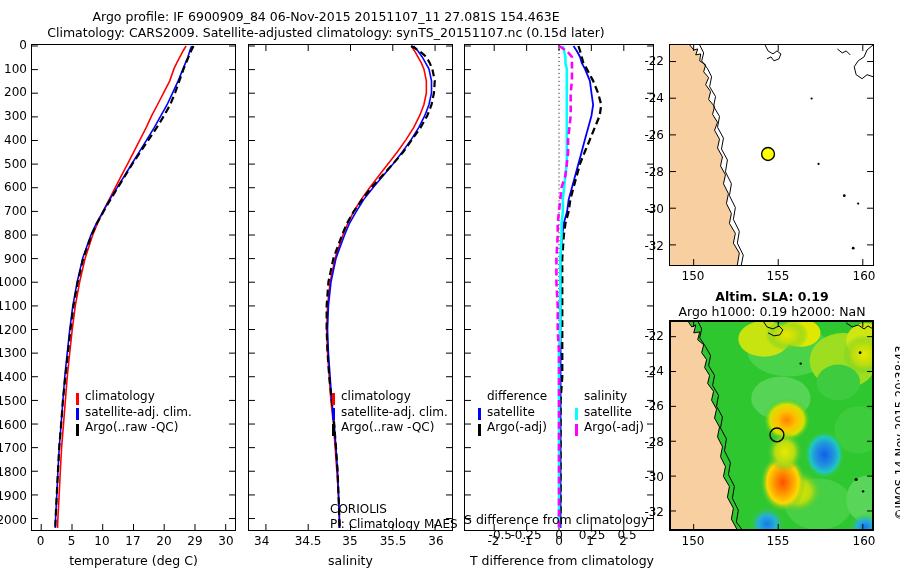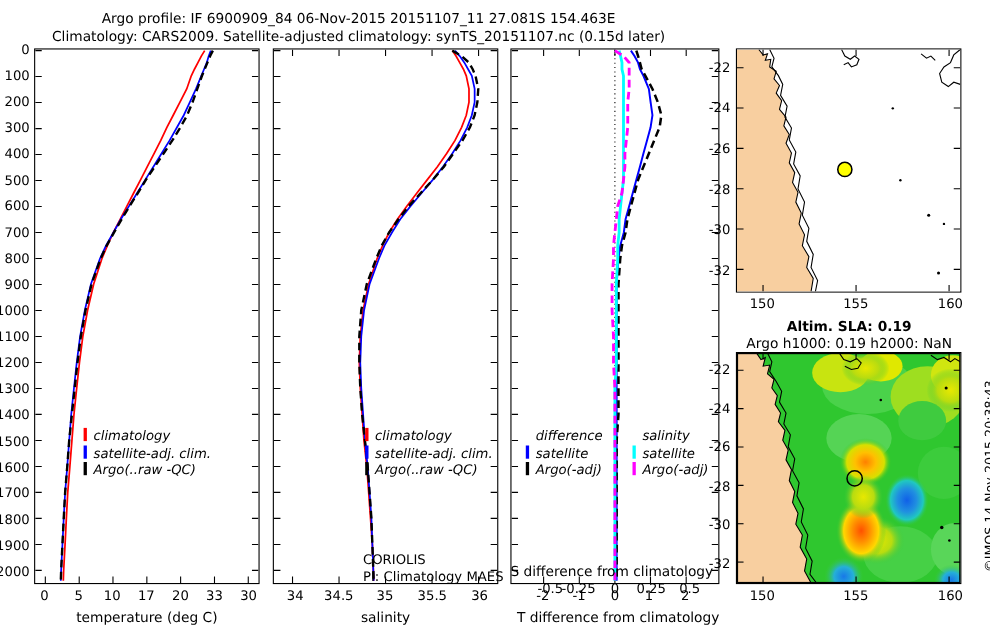--- a/index.html
+++ b/index.html
@@ -56,21 +56,21 @@
     font-size: 12.5px;
     text-align: center;
     white-space: nowrap;
   }
   .legend {
     position: absolute;
     font-size: 12px;
     line-height: 15.5px;
     white-space: nowrap;
   }
-  .legend-row { display: flex; align-items: flex-start; height: 15.5px; font-style: italic; }
+  .legend-row { display: flex; align-items: flex-end; height: 15.5px; }
   .swatch {
     display: inline-block;
     width: 3px;
     height: 12px;
     margin-right: 6px;
     flex: 0 0 auto;
   }
   .swatch.spacer { background: transparent; }
   .legend-col { position: absolute; }
   .maptitle {
@@ -196,21 +196,21 @@
     <div class="ticklabel ylab" style="left:-10px;top:488.8px;width:37px;">1900</div>
     <div class="ticklabel ylab" style="left:-10px;top:512.5px;width:37px;">2000</div>
   </div>
 
   <div>
     <div class="ticklabel" style="left:33px;top:534px;width:15px;text-align:center;">0</div>
     <div class="ticklabel" style="left:64px;top:534px;width:15px;text-align:center;">5</div>
     <div class="ticklabel" style="left:91px;top:534px;width:22px;text-align:center;">10</div>
     <div class="ticklabel" style="left:122px;top:534px;width:22px;text-align:center;">17</div>
     <div class="ticklabel" style="left:153px;top:534px;width:22px;text-align:center;">20</div>
-    <div class="ticklabel" style="left:184px;top:534px;width:22px;text-align:center;">33</div>
+    <div class="ticklabel" style="left:184px;top:534px;width:22px;text-align:center;">29</div>
     <div class="ticklabel" style="left:215px;top:534px;width:22px;text-align:center;">30</div>
   </div>
   <div class="axis-title" style="left:31px;top:553px;width:205px;">temperature (deg C)</div>
 
   <div class="legend" style="left:76px;top:389px;">
     <div class="legend-row">
       <span class="swatch" style="background:#ff0000"></span>
       <span>climatology</span>
     </div>
     <div class="legend-row">
@@ -288,21 +288,21 @@
 
       <path fill="none" stroke="#ff0000" stroke-width="1.6" d="M 163.8,1 L 167.2,6 L 170.6,12 L 174.0,18 L 176.6,24 L 179.1,36 L 179.1,48 L 176.6,60 L 172.3,71 L 166.3,83 L 158.6,95 L 150.1,107 L 140.7,119 L 131.3,131 L 122.0,143 L 113.4,155 L 105.8,167 L 99.8,179 L 94.7,191 L 87.0,214 L 81.9,238 L 79.3,262 L 78.4,286 L 79.3,309 L 81.0,333 L 82.7,357 L 85.3,381 L 87.0,404 L 88.7,428 L 90.4,452 L 91.3,476 L 91.6,485"></path>
 
       <path fill="none" stroke="#0000ff" stroke-width="1.6" d="M 166.3,1 L 170.6,6 L 174.9,12 L 178.3,18 L 181.7,24 L 184.3,36 L 184.3,48 L 181.7,60 L 177.5,71 L 171.4,83 L 163.8,95 L 155.2,107 L 145.8,119 L 135.6,131 L 125.4,143 L 116.0,155 L 108.4,167 L 101.5,179 L 96.4,191 L 87.9,214 L 82.8,238 L 80.2,262 L 79.3,286 L 80.2,309 L 81.9,333 L 83.6,357 L 86.1,381 L 87.8,404 L 89.5,428 L 90.4,452 L 91.3,476 L 91.6,485"></path>
 
       <path fill="none" stroke="#000000" stroke-width="2.2" stroke-dasharray="7,4" d="M 163.8,1 L 172.3,6 L 179.1,12 L 182.5,18 L 185.1,24 L 187.6,36 L 186.8,48 L 184.3,60 L 180.0,71 L 173.2,83 L 164.6,95 L 156.1,107 L 145.8,119 L 134.8,131 L 123.7,143 L 114.3,155 L 105.8,167 L 99.0,179 L 93.9,191 L 85.3,214 L 80.2,238 L 78.4,262 L 78.4,286 L 79.3,309 L 81.0,333 L 83.6,357 L 86.1,381 L 87.8,404 L 89.5,428 L 90.4,452 L 91.3,476 L 91.6,485"></path>
     </svg>
   </div>
 
   <div>
-    <div class="ticklabel" style="left:254px;top:534px;width:22px;text-align:right;">34</div>
+    <div class="ticklabel" style="left:254px;top:534px;width:22px;text-align:left;">34</div>
     <div class="ticklabel" style="left:291px;top:534px;width:34px;text-align:center;">34.5</div>
     <div class="ticklabel" style="left:339px;top:534px;width:22px;text-align:center;">35</div>
     <div class="ticklabel" style="left:376px;top:534px;width:34px;text-align:center;">35.5</div>
     <div class="ticklabel" style="left:425px;top:534px;width:22px;text-align:center;">36</div>
   </div>
   <div class="axis-title" style="left:248px;top:553px;width:205px;">salinity</div>
 
   <div class="legend" style="left:332px;top:389px;">
     <div class="legend-row">
       <span class="swatch" style="background:#ff0000"></span>

